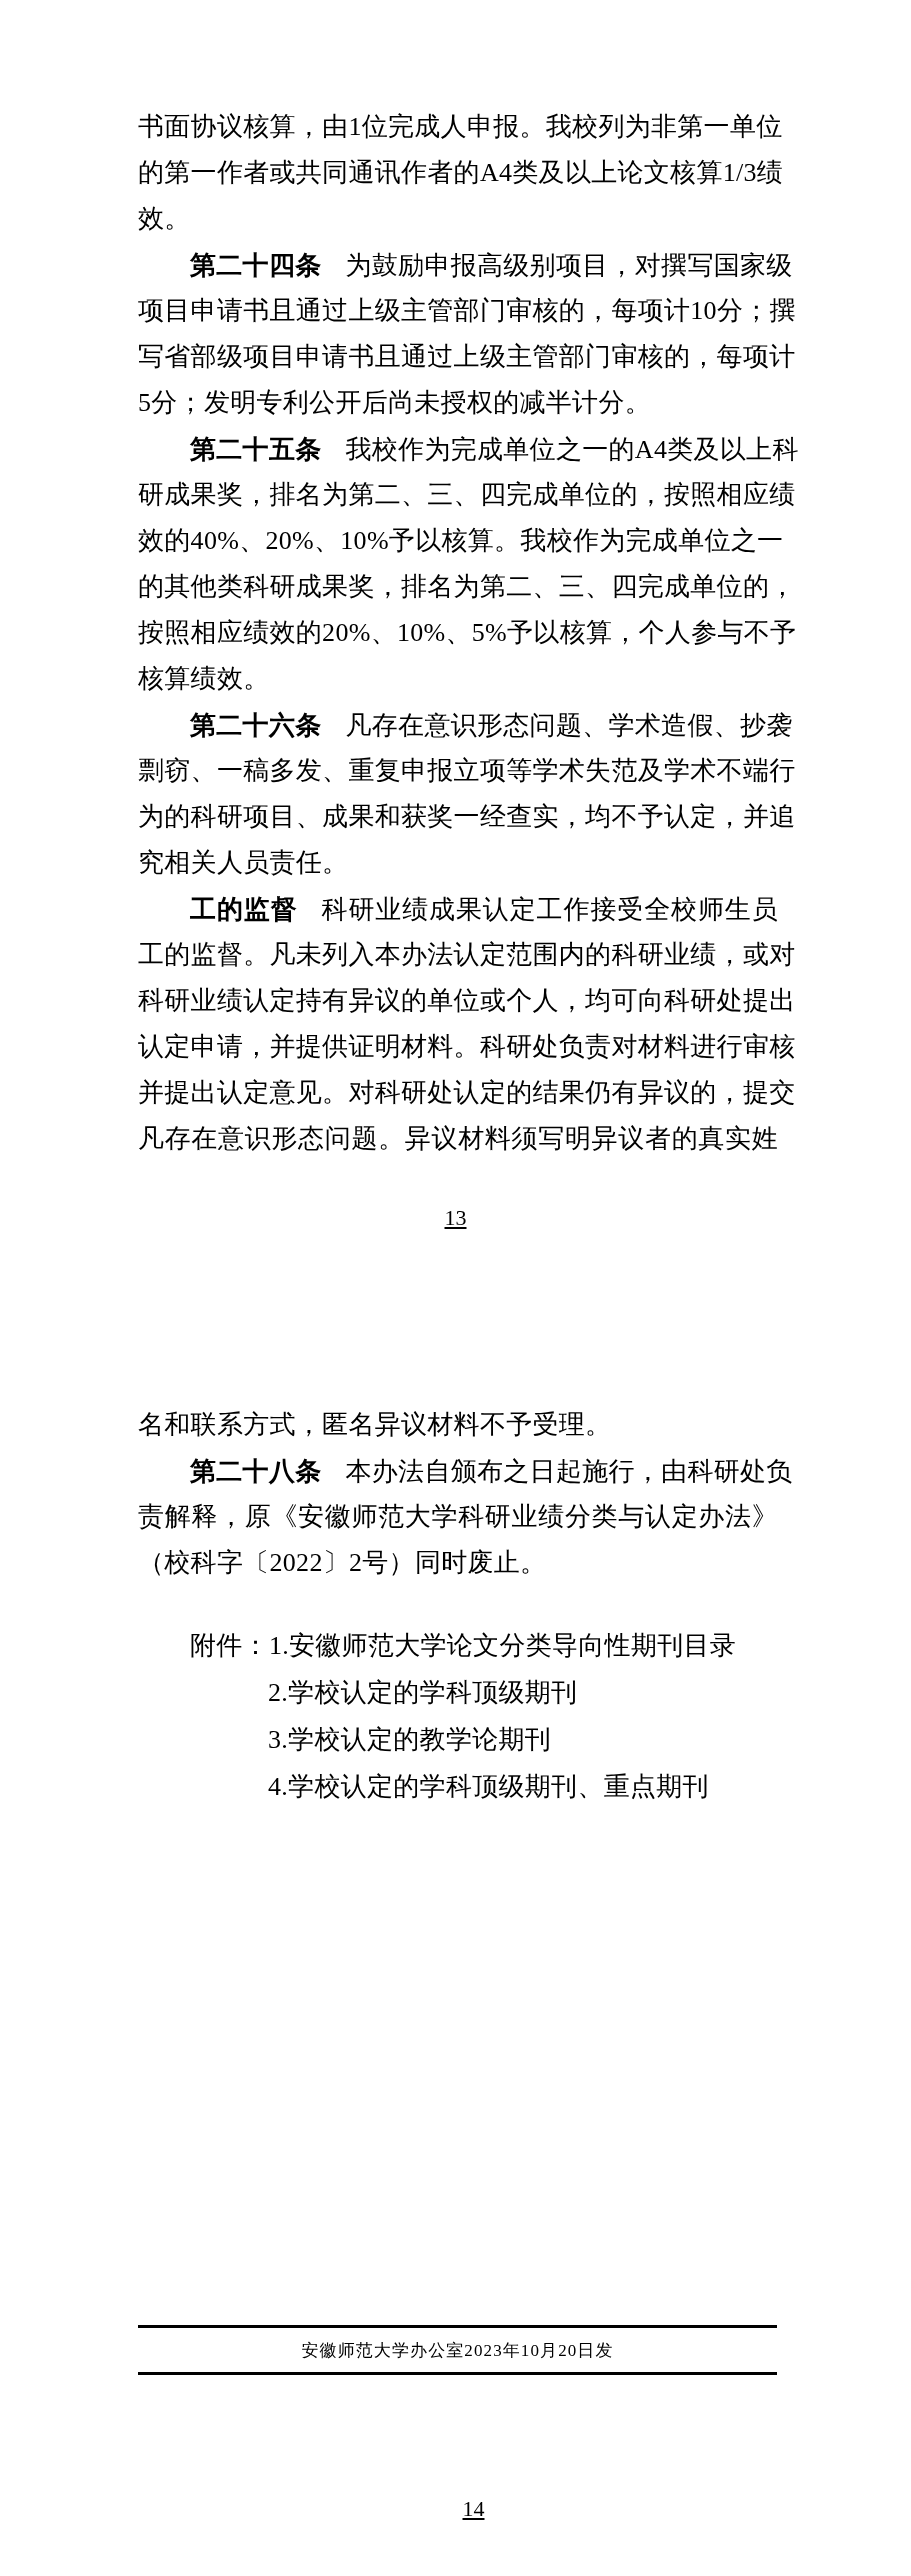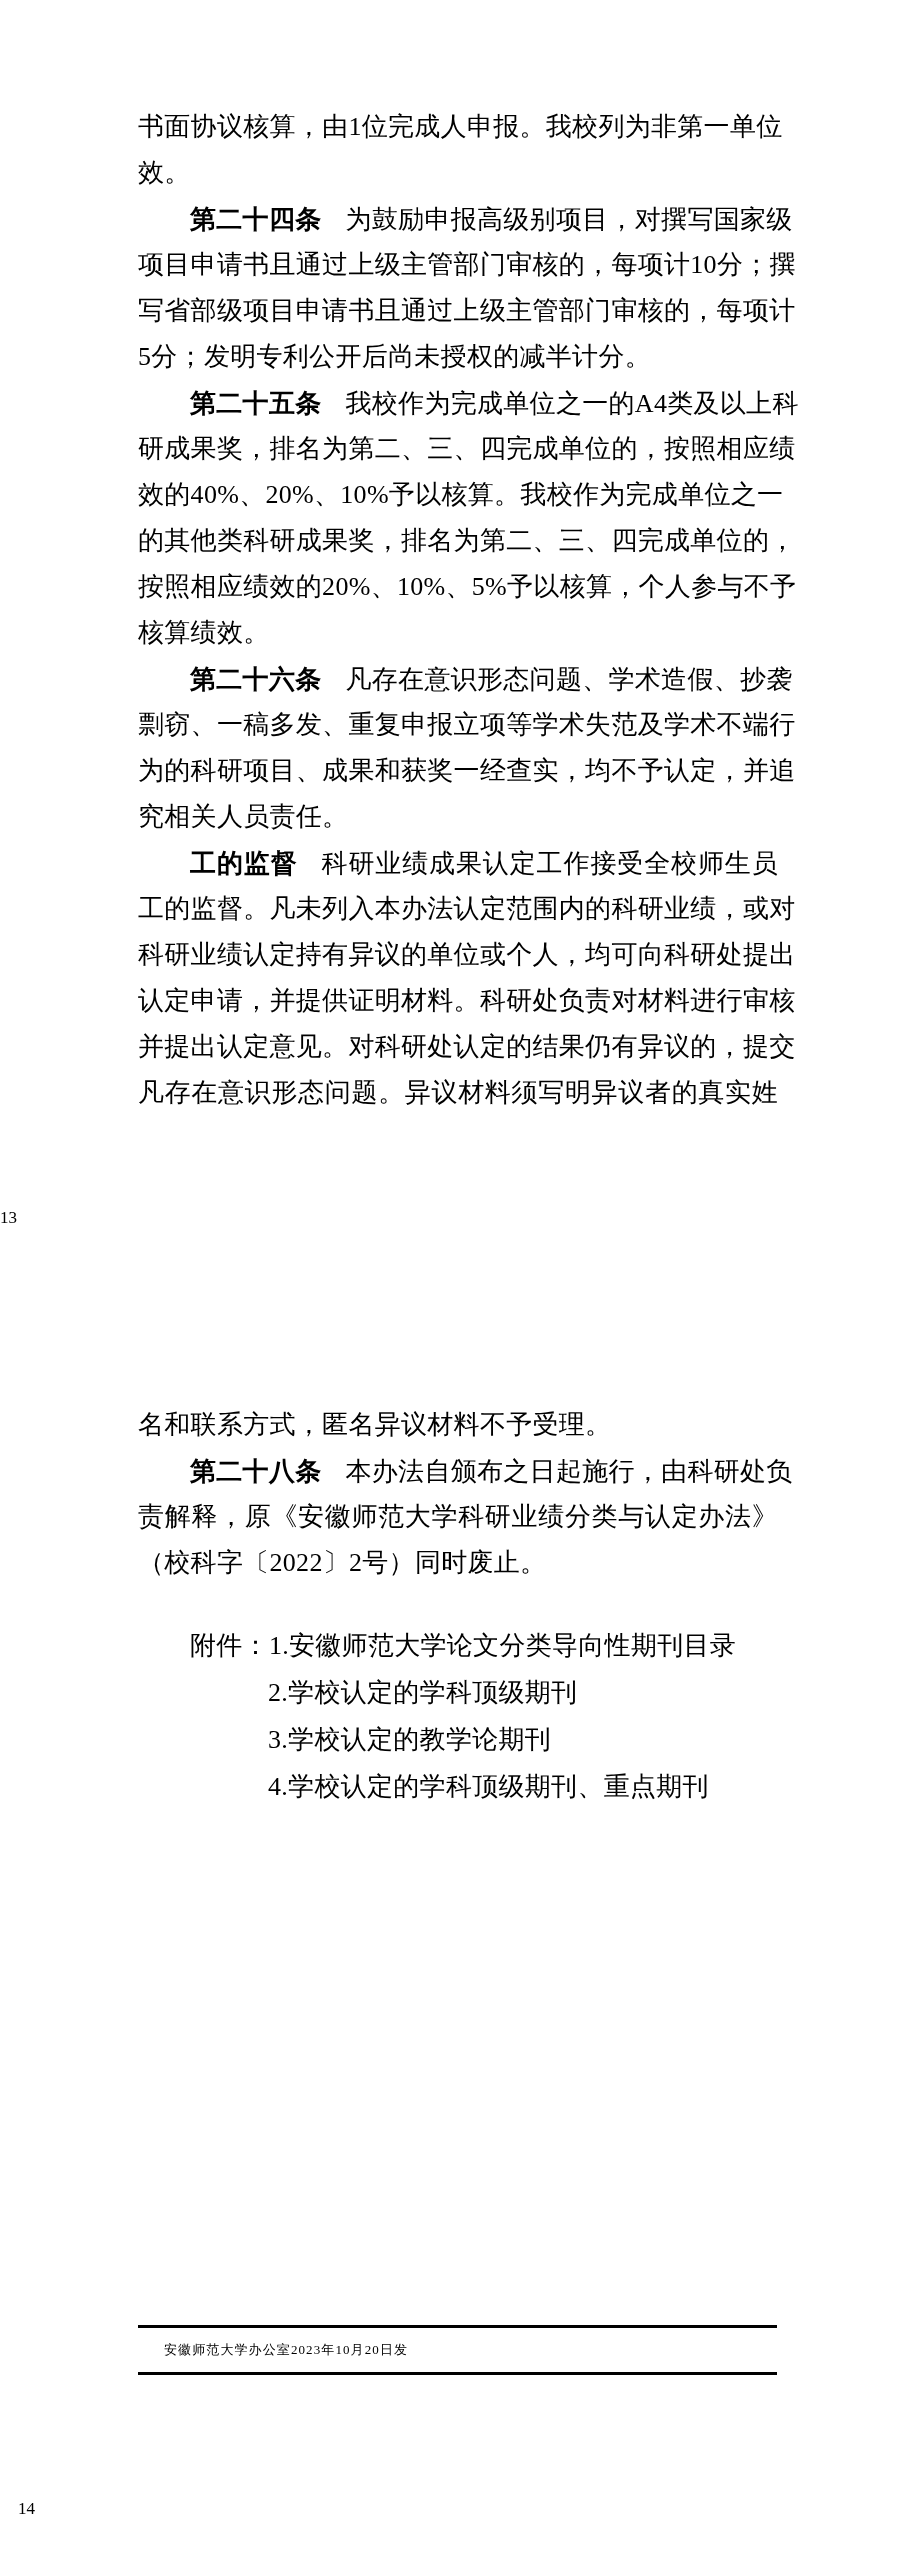--- a/index.html
+++ b/index.html
@@ -44,50 +44,51 @@
     height: 47px; line-height: 47px;
     font-size: 26px; letter-spacing: 0.3px;
     white-space: nowrap;
   }
   .att-first { padding-left: 52px; }
   .att-cont  { padding-left: 130px; }
 
   
   .pagenum {
     position: absolute; left: 0; width: 100%;
-    text-align: left;
-    font-size: 17px; line-height: 23px;
+    text-align: center;
+    font-size: 22px; line-height: 23px; text-decoration: underline;
   }
   .pn13 { top: 1206px; }
   .pn14 { top: 2497px; margin-left: 18px; }
 
   
   .rule {
     position: absolute; left: 138px; width: 639px; height: 2.9px;
     background: #000000;
   }
   .rule-top { top: 2325px; }
   .rule-bottom { top: 2372px; }
   .footer-row {
     position: absolute; left: 138px; top: 2328px;
     width: 639px; height: 44px;
     box-sizing: border-box;
     padding: 0 26px;
-    display: flex; justify-content: flex-start; align-items: center;
-    font-size: 13px; letter-spacing: 1.1px;
+    display: flex; justify-content: center; align-items: center;
+    font-size: 17px; letter-spacing: 1.1px;
     white-space: nowrap;
   }
 </style>
 </head>
 <body>
 
 <div class="doc">
 
   <div class="textblock" style="top:104px">
     <div class="line">书面协议核算，由1位完成人申报。我校列为非第一单位</div>
+    <div class="line">的第一作者或共同通讯作者的A4类及以上论文核算1/3绩</div>
     <div class="line e">效。</div>
 
     <div class="line ind">
       <b class="lead">第二十四条</b><span>为鼓励申报高级别项目，对撰写国家级</span>
     </div>
     <div class="line">项目申请书且通过上级主管部门审核的，每项计10分；撰</div>
     <div class="line">写省部级项目申请书且通过上级主管部门审核的，每项计</div>
     <div class="line e">5分；发明专利公开后尚未授权的减半计分。</div>
 
     <div class="line ind">

